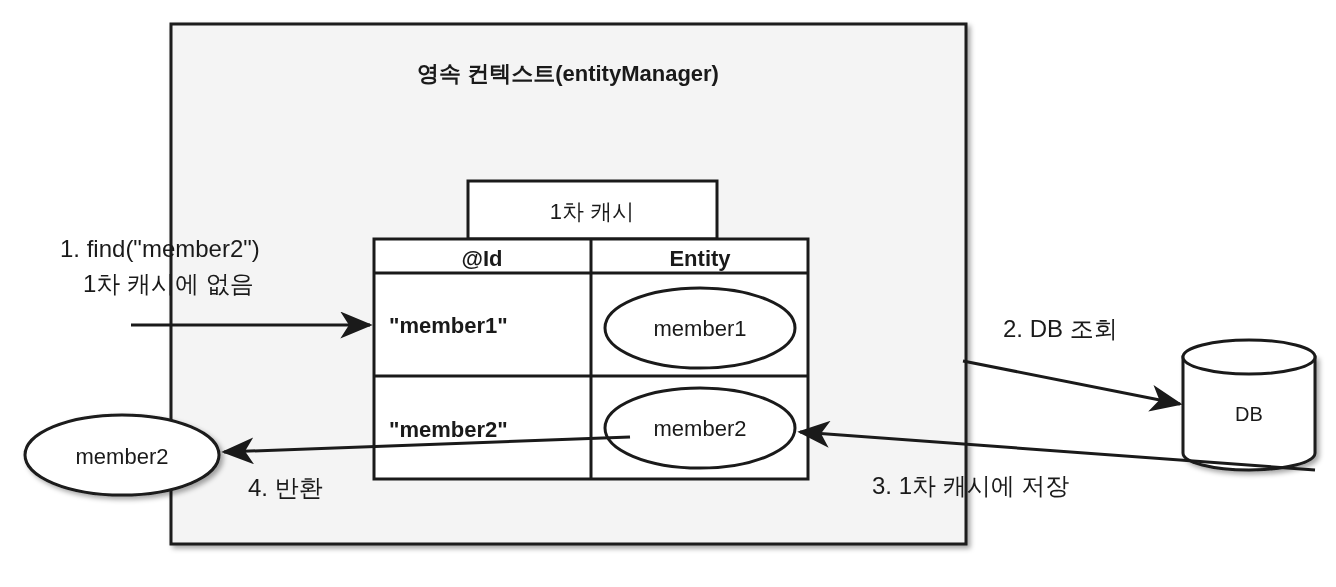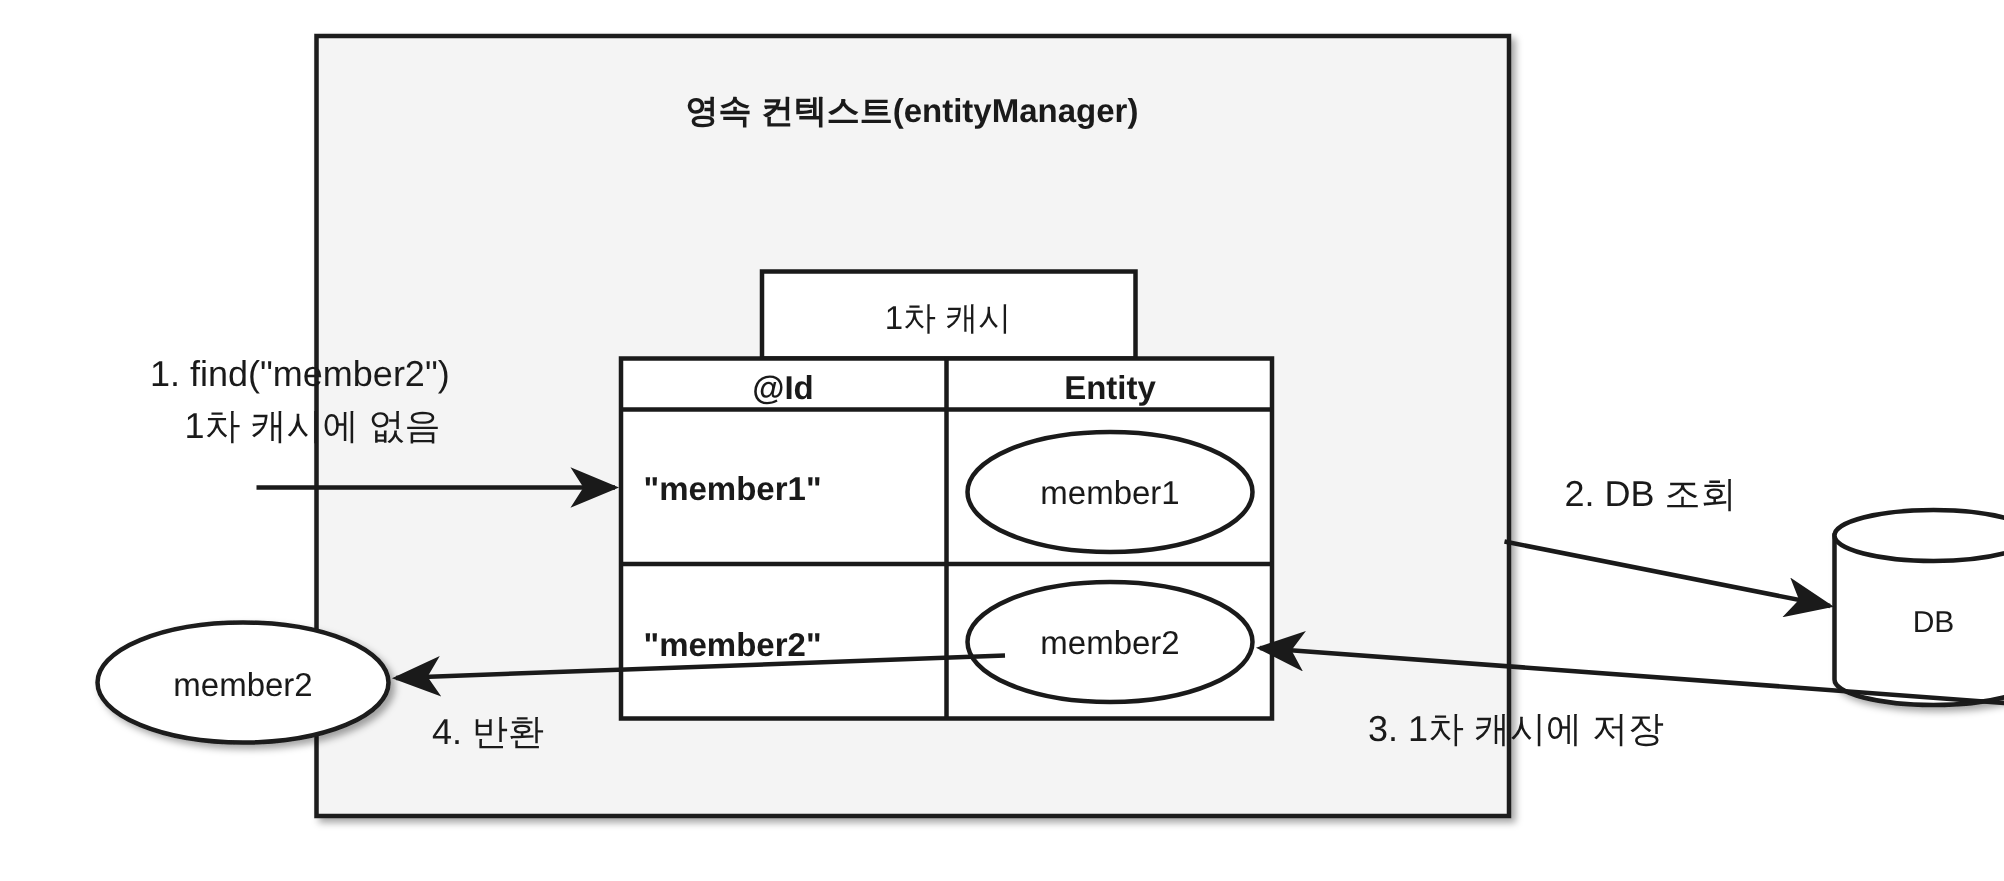--- a/index.html
+++ b/index.html
@@ -10,21 +10,20 @@
   body {
     width: 1336px;
     height: 587px;
     font-family: "Liberation Sans", "DejaVu Sans", sans-serif;
     overflow: hidden;
   }
   #diagram-root {
     position: relative;
     width: 1136px;
     height: 587px;
-    margin-left: 40px;
   }
   svg.diagram {
     display: block;
     width: 1336px;
     height: 587px;
   }
   .shape-fill-gray { fill: #f4f4f4; }
   .shape-fill-white { fill: #ffffff; }
   .stroke-dark {
     stroke: #1a1a1a;

